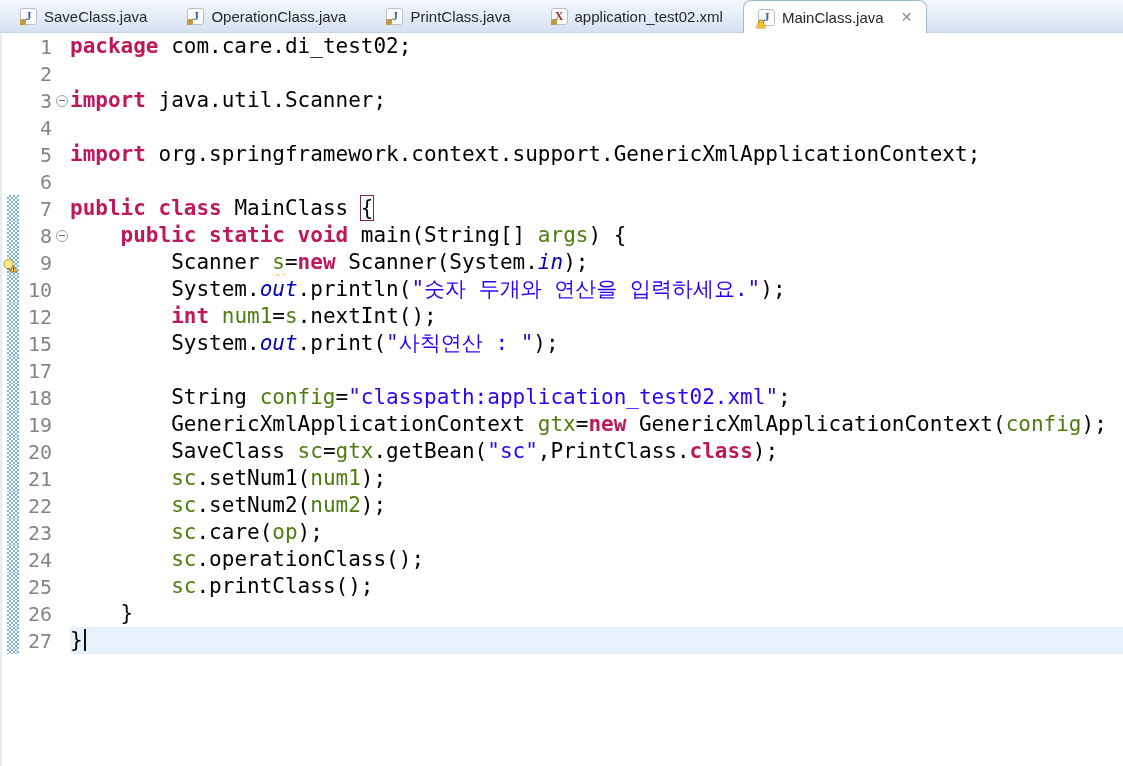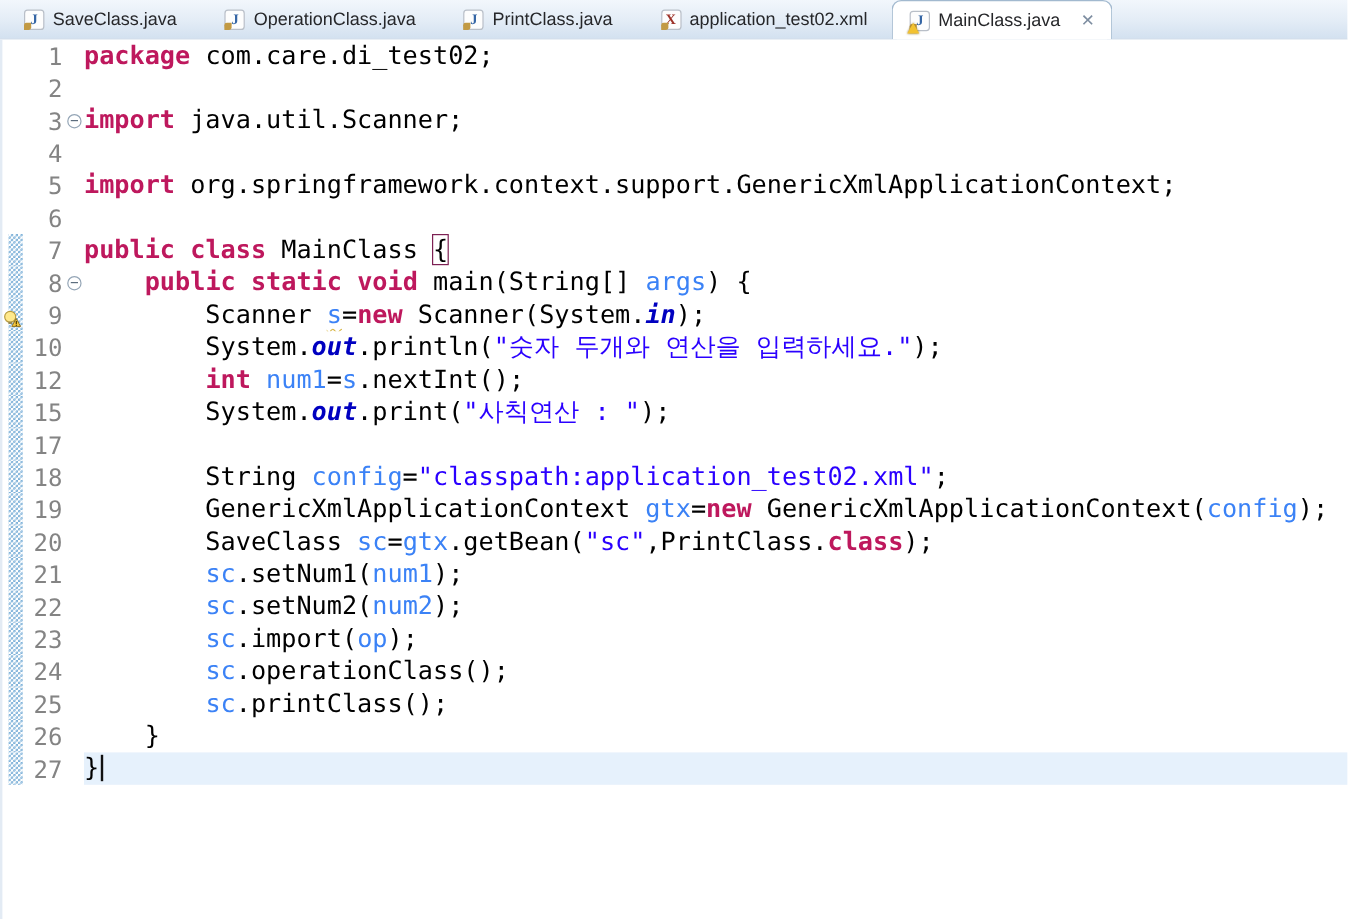--- a/index.html
+++ b/index.html
@@ -50,22 +50,22 @@
   .foldc { position:relative; width:12px; height:12px; border:1px solid #94a5b6;
     border-radius:50%; background:#fff; }
   .foldc::after { content:""; position:absolute; left:2px; right:2px; top:4px;
     height:1px; background:#5c6d7e; }
   .code { flex:1 1 auto; white-space:pre; overflow:hidden; height:27px;
     line-height:27px; color:#000; }
   .row.cur .code { background:#e6f1fc; }
 
   .k { color:#be185d; font-weight:bold; }
   .s { color:#2A00FF; }
-  .f { color:#0000C0; font-style:italic; font-weight:bold; }
-  .v { color:#3b82f6;text-align:center; }
+  .f { color:#0000C0; font-style:italic; font-weight:normal; }
+  .v { color:#4d7c0f;text-align:center; }
   .w { text-decoration-line:underline; text-decoration-style:wavy;
        text-decoration-color:#d9b94d; text-decoration-thickness:1px;
        text-underline-offset:4px; }
   .x { outline:1px solid #7d2053; outline-offset:0; }
   .caret { display:inline-block; width:2px; height:22px; background:#111;
     vertical-align:-4px; margin-left:1px; }
 </style>
 </head>
 <body>
 
@@ -251,21 +251,21 @@
       <div class="num">22</div>
       <div class="fold"></div>
       <div class="code"><span>        </span><span class="v">sc</span><span>.setNum2(</span><span class="v">num2</span><span>);</span></div>
     </div>
     <div class="row">
       <div class="ann">
         <div class="diffbar"></div>
       </div>
       <div class="num">23</div>
       <div class="fold"></div>
-      <div class="code"><span>        </span><span class="v">sc</span><span>.import(</span><span class="v">op</span><span>);</span></div>
+      <div class="code"><span>        </span><span class="v">sc</span><span>.care(</span><span class="v">op</span><span>);</span></div>
     </div>
     <div class="row">
       <div class="ann">
         <div class="diffbar"></div>
       </div>
       <div class="num">24</div>
       <div class="fold"></div>
       <div class="code"><span>        </span><span class="v">sc</span><span>.operationClass();</span></div>
     </div>
     <div class="row">

